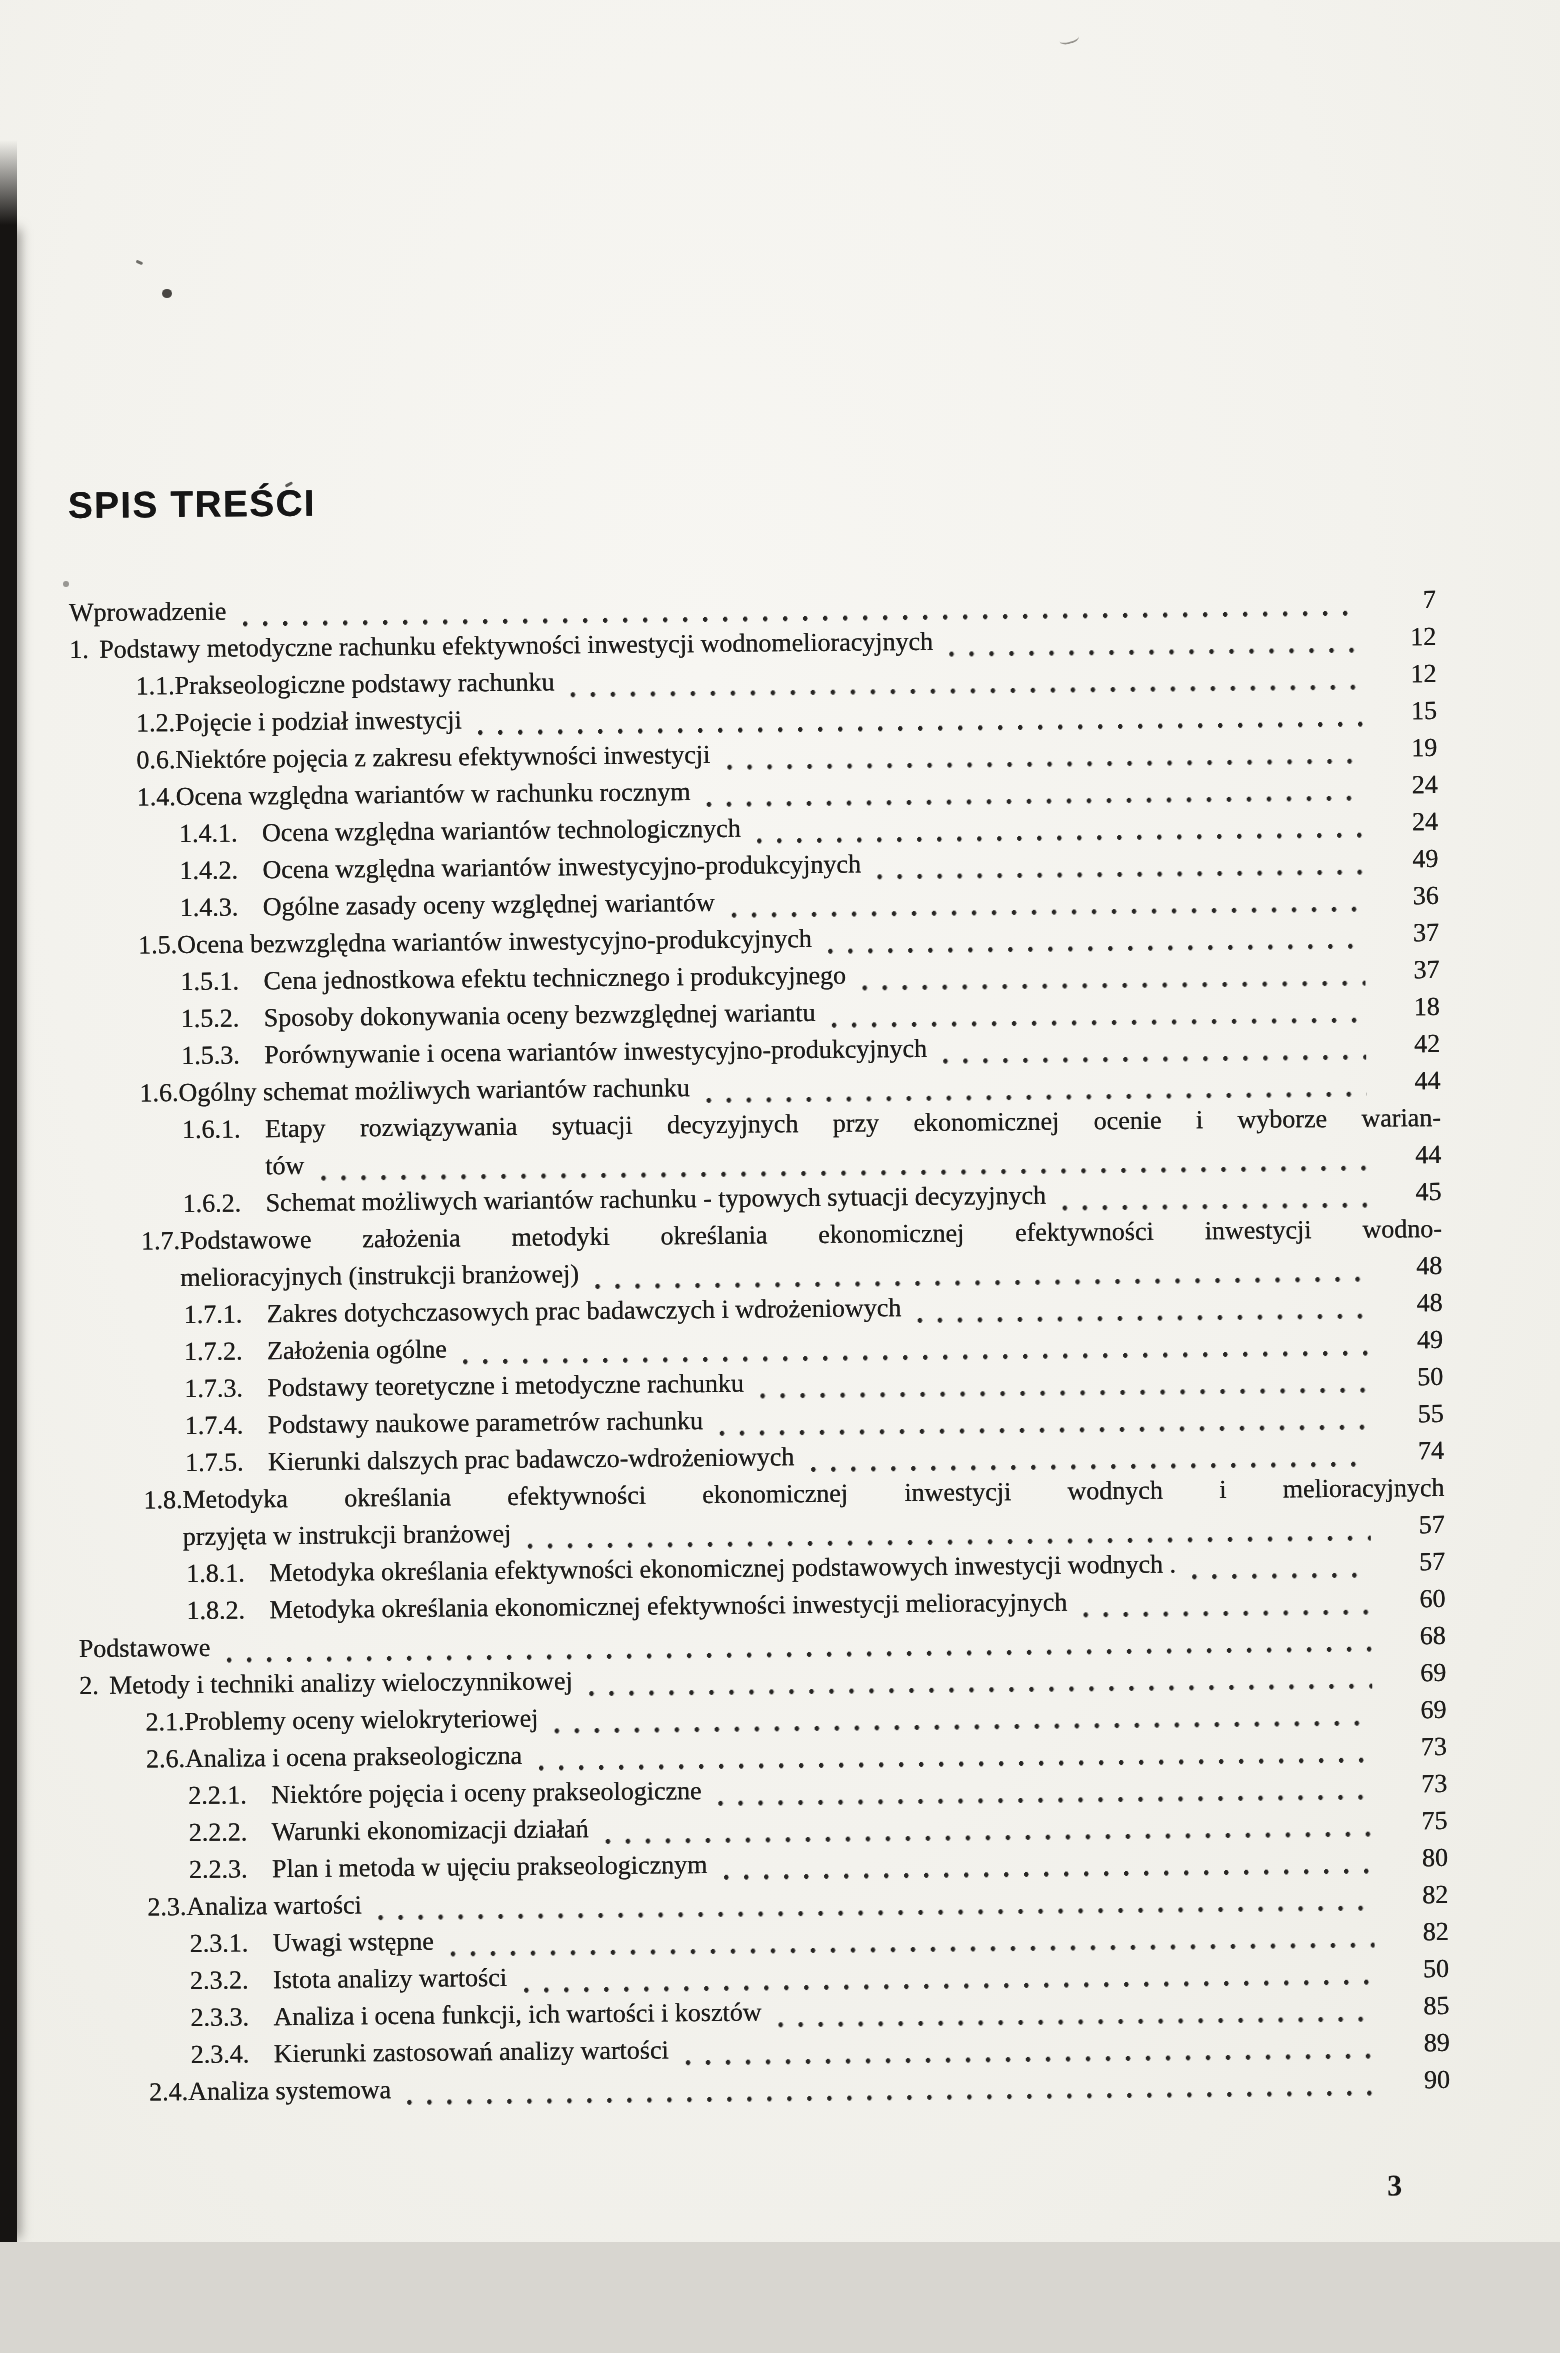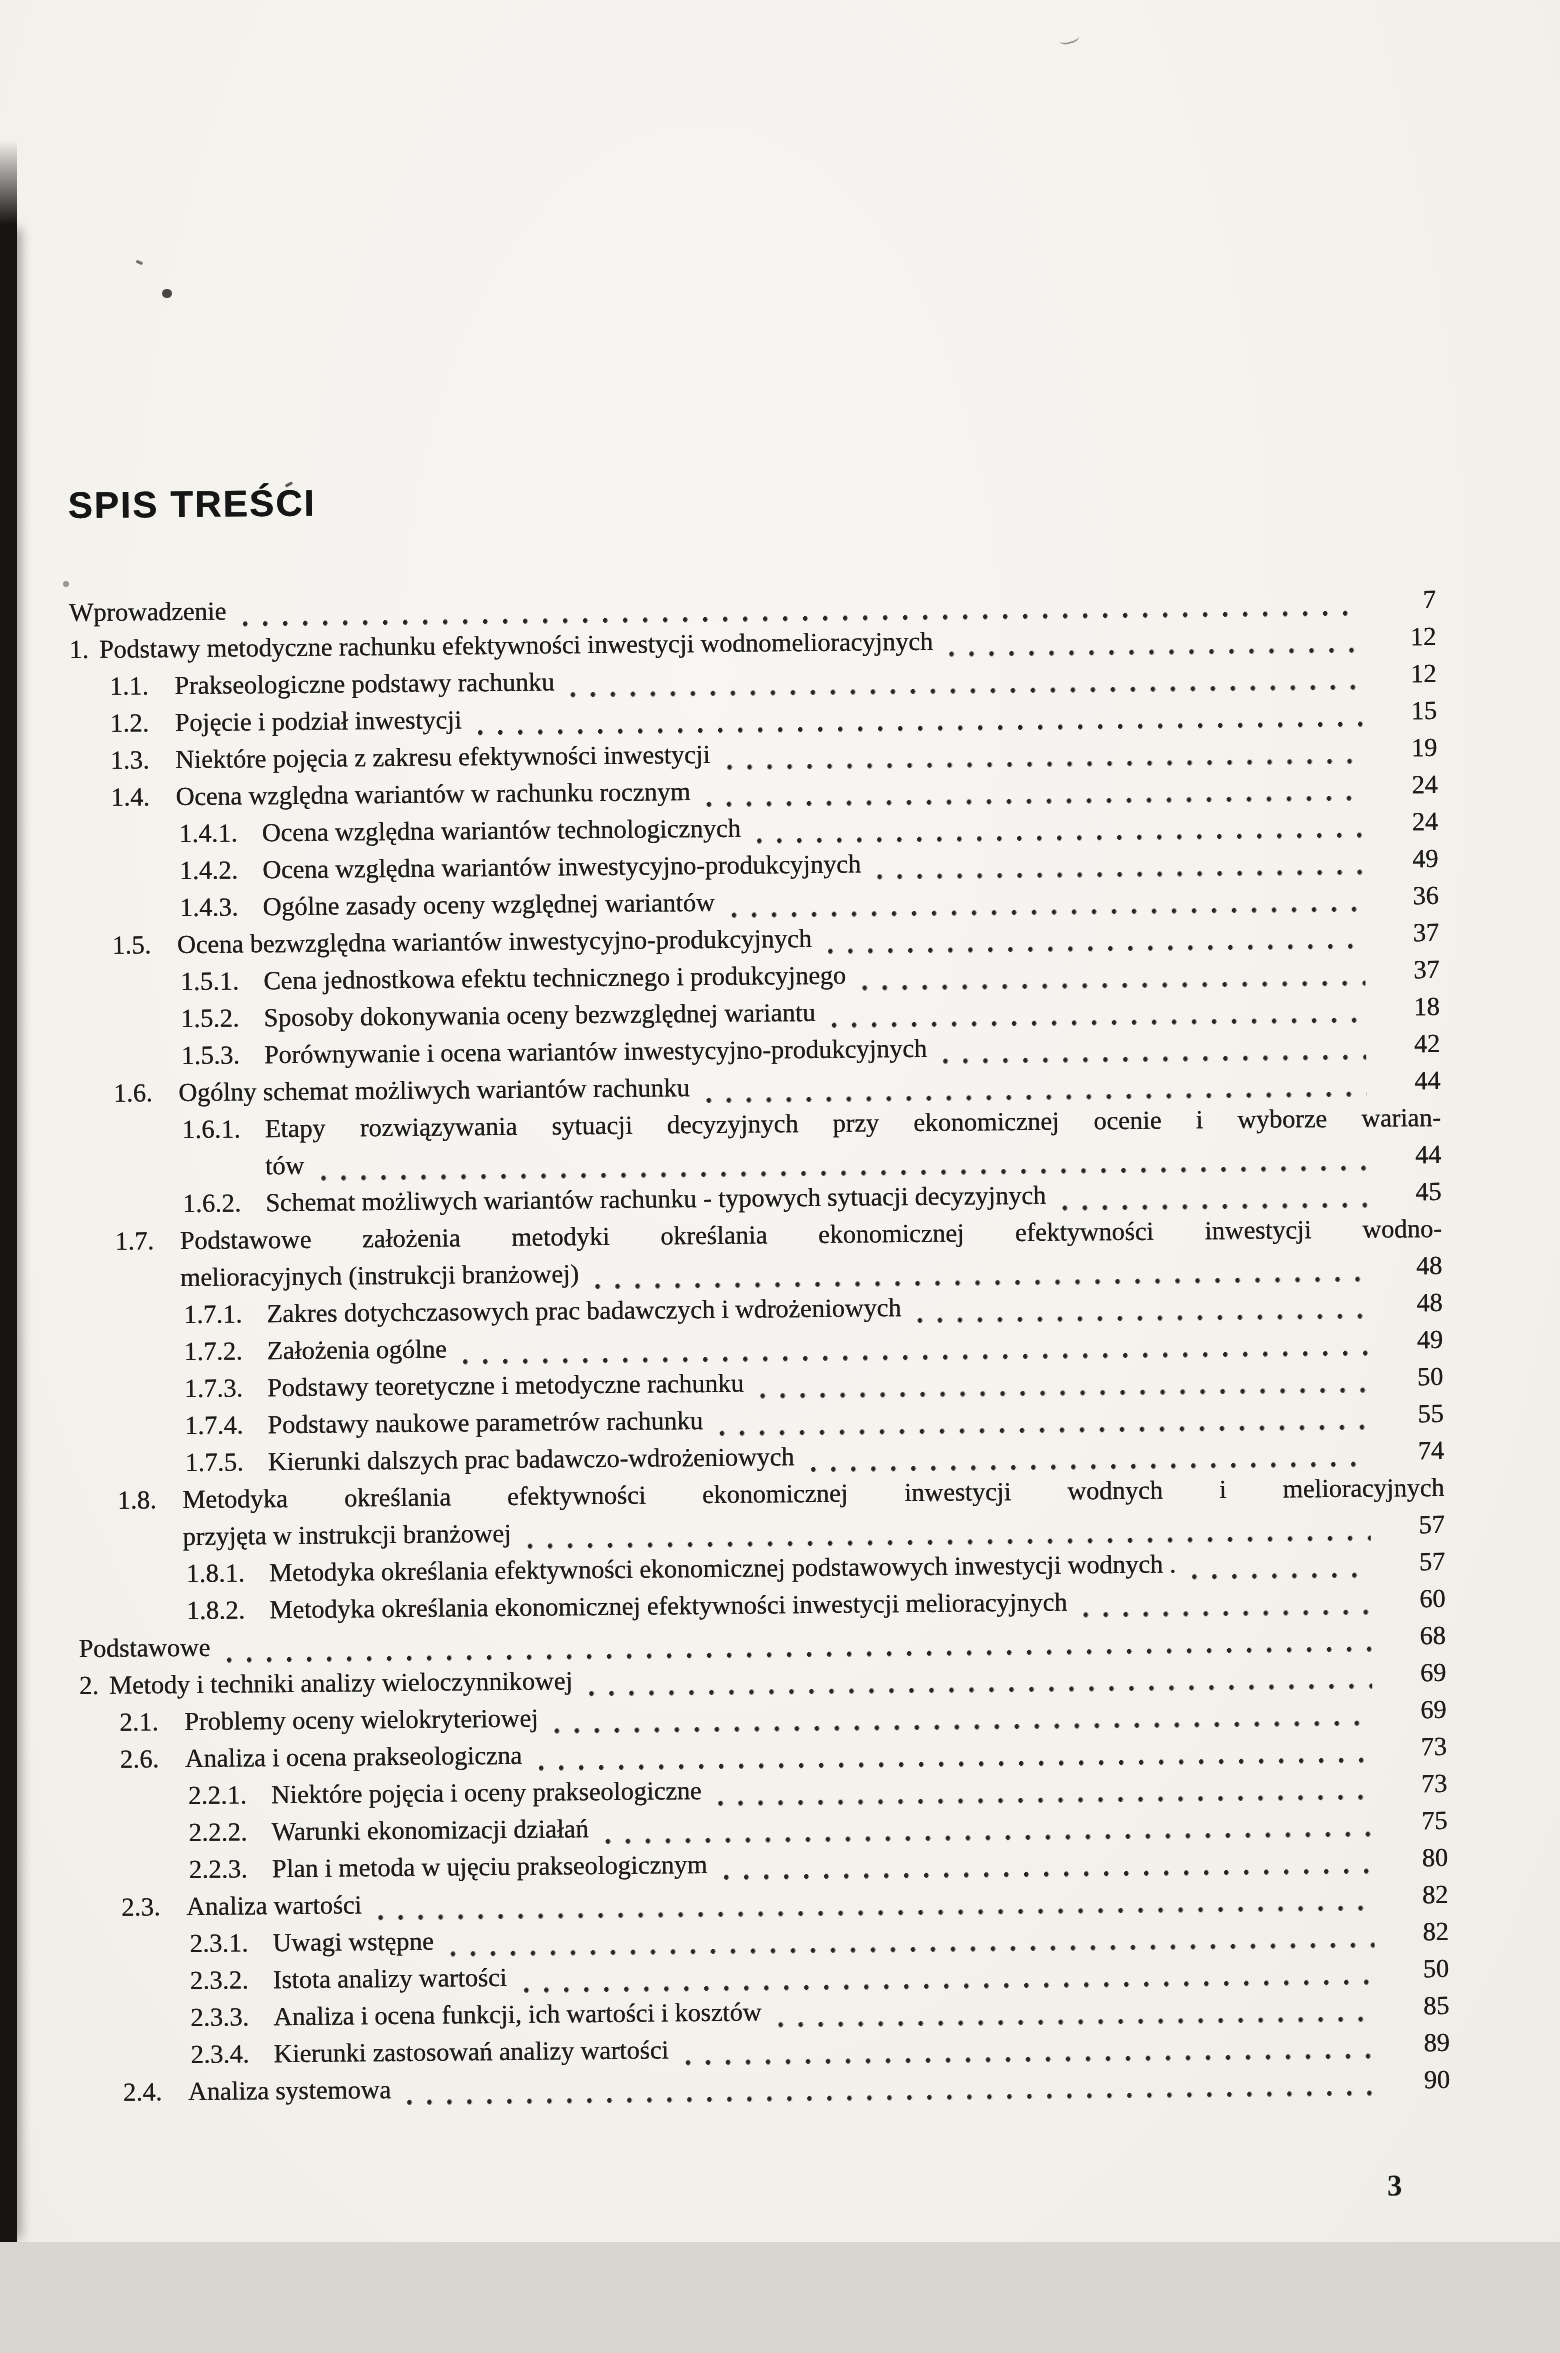--- a/index.html
+++ b/index.html
@@ -42,21 +42,21 @@
     box-sizing:border-box;padding-right:125px;
     font-size:26px;line-height:1.1;
   }
   .row{display:flex;align-items:baseline;height:37px;white-space:nowrap;}
   .row .lbl{text-shadow:0.2px 0 0 currentColor;}
   .row .num{text-shadow:0.2px 0 0 currentColor;}
   .lvl0{padding-left:69px;}
   .lvl0 .num{margin-right:10.4px;}
   .lvl0 .num:empty{margin-right:0;}
   .lvl1{padding-left:109px;}
-  .lvl1 .num{width:65px;flex:none;}
+  .lvl1 .num{width:65px;flex:none;text-align:right;}
   .lvl2{padding-left:177px;}
   .lvl2 .num{width:83px;flex:none;}
   .first .lbl{flex:1;text-align:justify;text-align-last:justify;white-space:normal;overflow:hidden;max-height:37px;}
   .leader{
     flex:1;align-self:flex-end;height:8.5px;
     margin:0 6.5px 6.5px 15.6px;
     background-image:radial-gradient(circle at 3.3px 4.2px,#282624 2px,rgba(0,0,0,0) 2.5px);
     background-size:20px 8.5px;background-repeat:repeat-x;
     min-width:0;
   }
@@ -111,21 +111,21 @@
           <span class="leader"></span>
           <span class="pg">12</span>
         </div>
         <div class="row lvl1">
           <span class="num">1.2.</span>
           <span class="lbl">Pojęcie i podział inwestycji</span>
           <span class="leader"></span>
           <span class="pg">15</span>
         </div>
         <div class="row lvl1">
-          <span class="num">1.3.</span>
+          <span class="num">0.6.</span>
           <span class="lbl">Niektóre pojęcia z zakresu efektywności inwestycji</span>
           <span class="leader"></span>
           <span class="pg">19</span>
         </div>
         <div class="row lvl1">
           <span class="num">1.4.</span>
           <span class="lbl">Ocena względna wariantów w rachunku rocznym</span>
           <span class="leader"></span>
           <span class="pg">24</span>
         </div>

